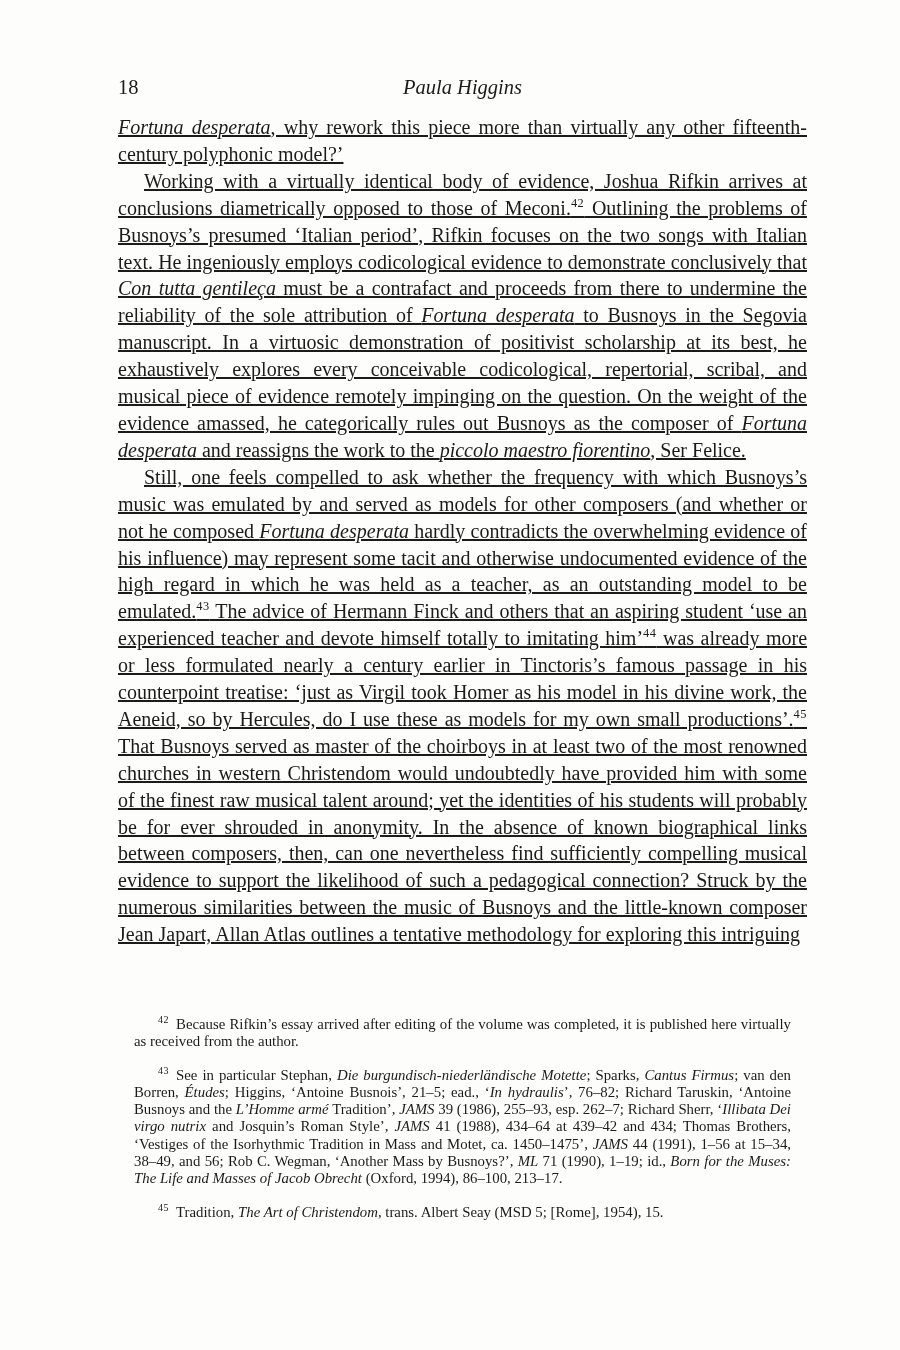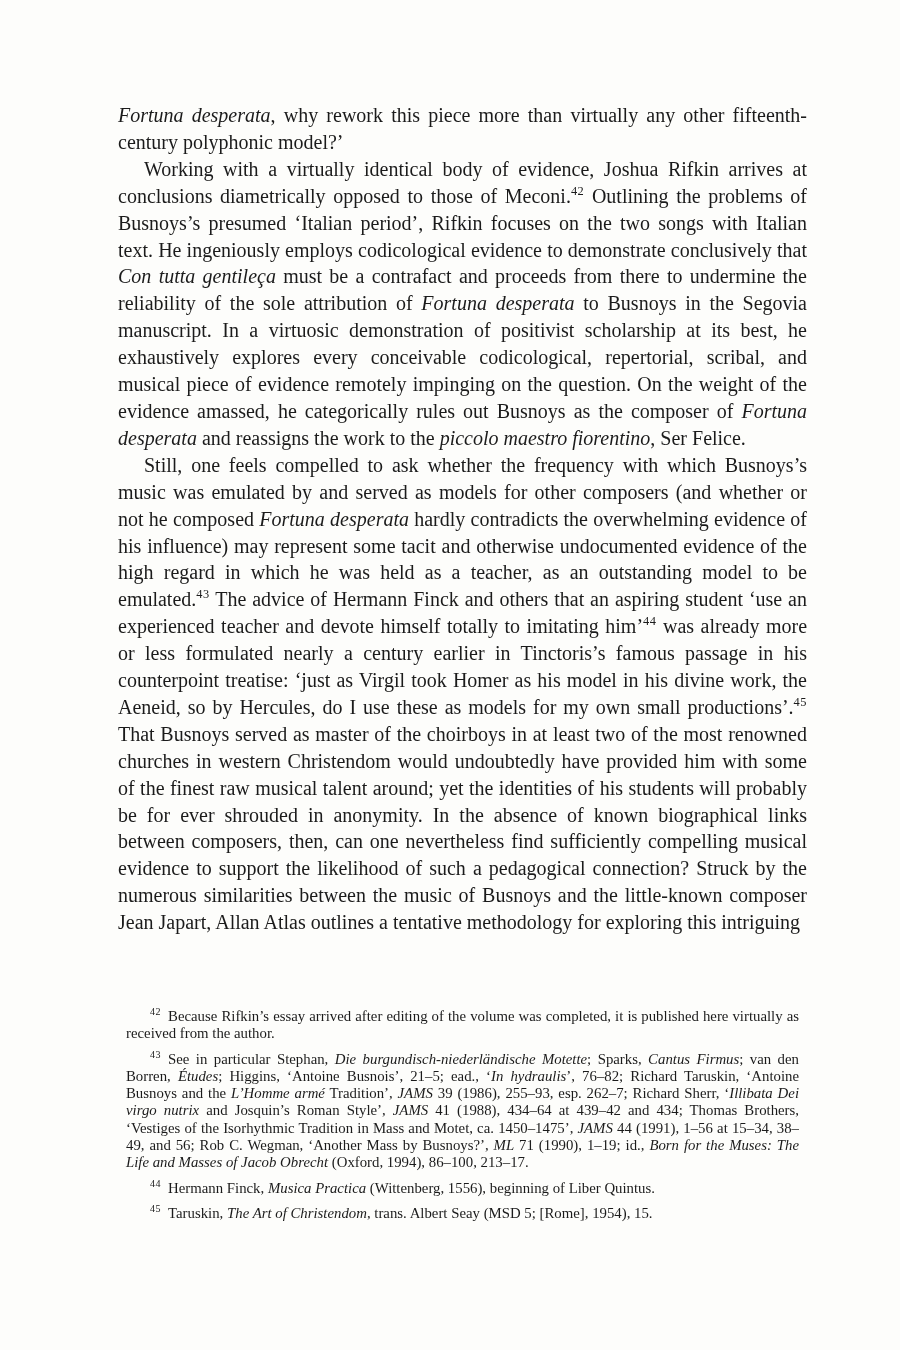--- a/index.html
+++ b/index.html
@@ -9,40 +9,43 @@
     margin:0 auto;
     background:var(--paper,#fdfdfb);
     color:var(--ink,#1b1b1b);
     font-family:"Liberation Serif","DejaVu Serif",serif;
     overflow:hidden;
   }
   .column{position:absolute;left:118px;top:74px;width:689px;}
   .running-head{position:relative;height:26px;font-size:20.5px;line-height:26px;}
   .pagenum{position:absolute;left:0;top:0;}
   .runhead{display:block;text-align:center;font-style:italic;}
-  .bodytext{margin-top:28px;font-size:20px;line-height:26.9px;text-align:justify;}
+  .bodytext{margin-top:14px;font-size:20px;line-height:26.9px;text-align:justify;text-decoration:underline;}
   .para{margin:0;}
   .para.indent{text-indent:26px;}
   .it{font-style:italic;}
   sup.fnref{font-size:0.62em;line-height:0;vertical-align:super;letter-spacing:0.5px;}
   .footnotes{position:absolute;left:0;top:926px;width:689px;
     font-size:14.8px;line-height:17.3px;text-align:justify;}
-  .footnote{margin:8px;text-indent:24px;}
+  .footnote{margin:16px;text-indent:24px;}
   sup.fnnum{font-size:0.68em;line-height:0;vertical-align:super;margin-right:7px;letter-spacing:0.5px;}
 </style>
 </head>
 <body>
 
 <div class="sheet" style="--paper: #fdfdfb; --ink: #1b1b1b;">
   <div class="column">
+    <div class="running-head">
+      <span class="pagenum">18</span>
+      <span class="runhead">Paula Higgins</span>
+    </div>
     <section class="bodytext" id="bodytext">
         <p class="para"><span class="it">Fortuna desperata</span><span class="">, why rework this piece more than virtually any other fifteenth-century polyphonic model?’</span></p>
         <p class="para indent"><span class="">Working with a virtually identical body of evidence, Joshua Rifkin arrives at conclusions diametrically opposed to those of Meconi.</span><sup class="fnref">42</sup><span class=""> Outlining the problems of Busnoys’s presumed ‘Italian period’, Rifkin focuses on the two songs with Italian text. He ingeniously employs codicological evidence to demonstrate conclusively that </span><span class="it">Con tutta gentileça</span><span class=""> must be a contrafact and proceeds from there to undermine the reliability of the sole attribution of </span><span class="it">Fortuna desperata</span><span class=""> to Busnoys in the Segovia manuscript. In a virtuosic demonstration of positivist scholarship at its best, he exhaustively explores every conceivable codicological, repertorial, scribal, and musical piece of evidence remotely impinging on the question. On the weight of the evidence amassed, he categorically rules out Busnoys as the composer of </span><span class="it">Fortuna desperata</span><span class=""> and reassigns the work to the </span><span class="it">piccolo maestro fiorentino</span><span class="">, Ser Felice.</span></p>
         <p class="para indent"><span class="">Still, one feels compelled to ask whether the frequency with which Busnoys’s music was emulated by and served as models for other composers (and whether or not he composed </span><span class="it">Fortuna desperata</span><span class=""> hardly contradicts the overwhelming evidence of his influence) may represent some tacit and otherwise undocumented evidence of the high regard in which he was held as a teacher, as an outstanding model to be emulated.</span><sup class="fnref">43</sup><span class=""> The advice of Hermann Finck and others that an aspiring student ‘use an experienced teacher and devote himself totally to imitating him’</span><sup class="fnref">44</sup><span class=""> was already more or less formulated nearly a century earlier in Tinctoris’s famous passage in his counterpoint treatise: ‘just as Virgil took Homer as his model in his divine work, the Aeneid, so by Hercules, do I use these as models for my own small productions’.</span><sup class="fnref">45</sup><span class=""> That Busnoys served as master of the choirboys in at least two of the most renowned churches in western Christendom would undoubtedly have provided him with some of the finest raw musical talent around; yet the identities of his students will probably be for ever shrouded in anonymity. In the absence of known biographical links between composers, then, can one nevertheless find sufficiently compelling musical evidence to support the likelihood of such a pedagogical connection? Struck by the numerous similarities between the music of Busnoys and the little-known composer Jean Japart, Allan Atlas outlines a tentative methodology for exploring this intriguing</span></p>
       </section>
     <section class="footnotes" id="footnotes">
         <p class="footnote"><sup class="fnnum">42</sup><span class="">Because Rifkin’s essay arrived after editing of the volume was completed, it is published here virtually as received from the author.</span></p>
         <p class="footnote"><sup class="fnnum">43</sup><span class="">See in particular Stephan, </span><span class="it">Die burgundisch-niederländische Motette</span><span class="">; Sparks, </span><span class="it">Cantus Firmus</span><span class="">; van den Borren, </span><span class="it">Études</span><span class="">; Higgins, ‘Antoine Busnois’, 21–5; ead., ‘</span><span class="it">In hydraulis</span><span class="">’, 76–82; Richard Taruskin, ‘Antoine Busnoys and the </span><span class="it">L’Homme armé</span><span class=""> Tradition’, </span><span class="it">JAMS</span><span class=""> 39 (1986), 255–93, esp. 262–7; Richard Sherr, ‘</span><span class="it">Illibata Dei virgo nutrix</span><span class=""> and Josquin’s Roman Style’, </span><span class="it">JAMS</span><span class=""> 41 (1988), 434–64 at 439–42 and 434; Thomas Brothers, ‘Vestiges of the Isorhythmic Tradition in Mass and Motet, ca. 1450–1475’, </span><span class="it">JAMS</span><span class=""> 44 (1991), 1–56 at 15–34, 38–49, and 56; Rob C. Wegman, ‘Another Mass by Busnoys?’, </span><span class="it">ML</span><span class=""> 71 (1990), 1–19; id., </span><span class="it">Born for the Muses: The Life and Masses of Jacob Obrecht</span><span class=""> (Oxford, 1994), 86–100, 213–17.</span></p>
-        <p class="footnote"><sup class="fnnum">44</sup><span class="">Hermann Finck, </span><span class="it">Musica Practica</span><span class=""> (Wittenberg, 1556), beginning of Liber Quintus.</span></p>
-        <p class="footnote"><sup class="fnnum">45</sup><span class="">Taruskin, </span><span class="it">The Art of Christendom</span><span class="">, trans. Albert Seay (MSD 5; [Rome], 1954), 15.</span></p>
+        <p class="footnote"><sup class="fnnum">45</sup><span class="">Tradition, </span><span class="it">The Art of Christendom</span><span class="">, trans. Albert Seay (MSD 5; [Rome], 1954), 15.</span></p>
       </section>
   </div>
 </div>
 
 </body></html>

